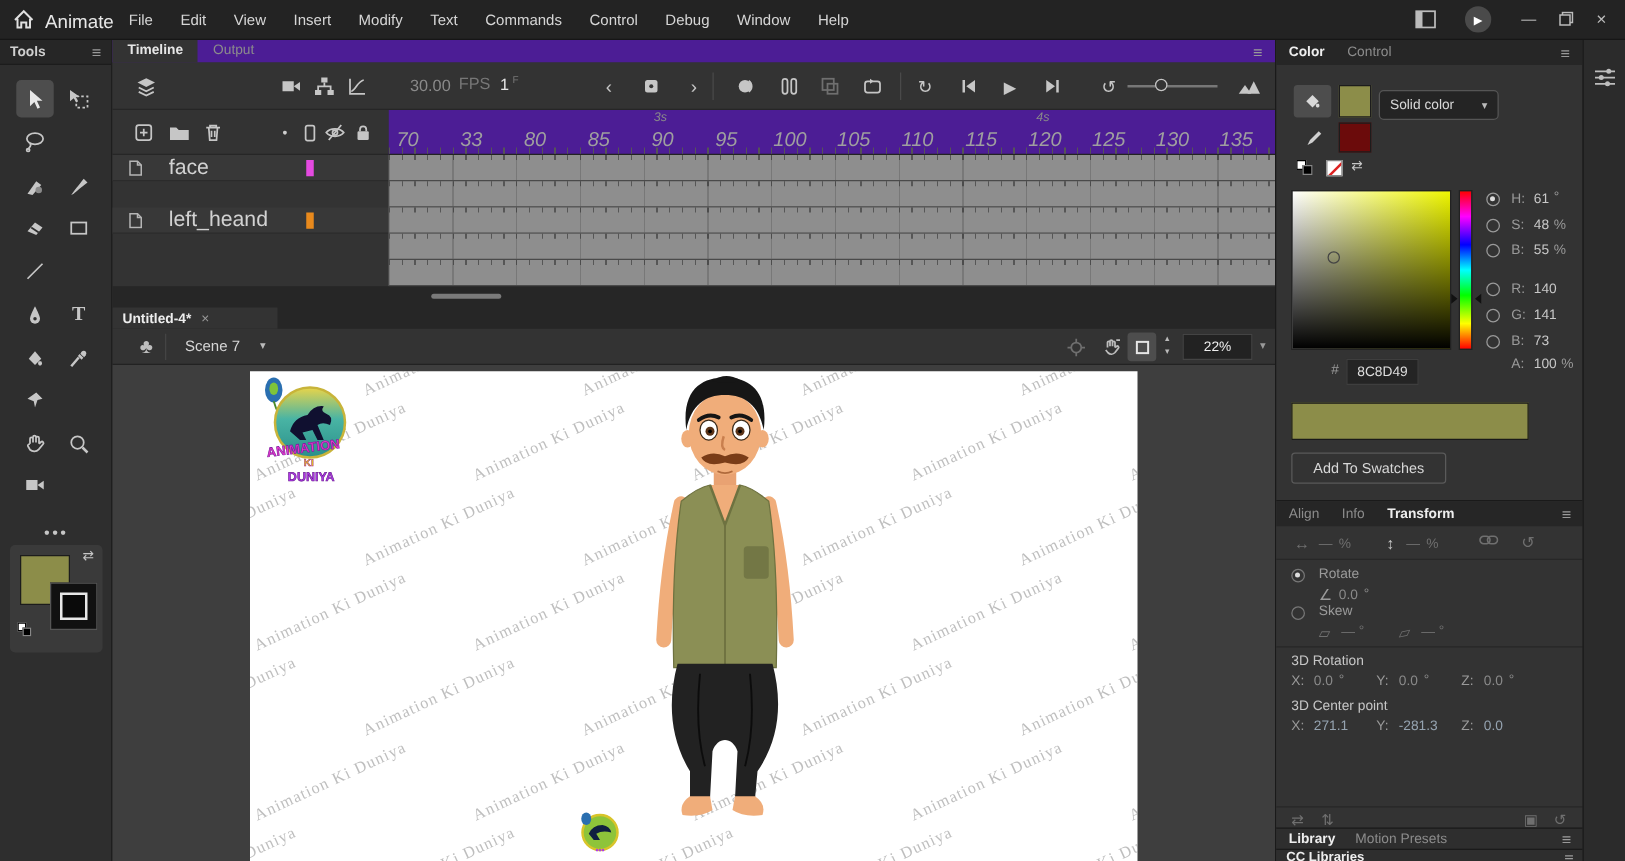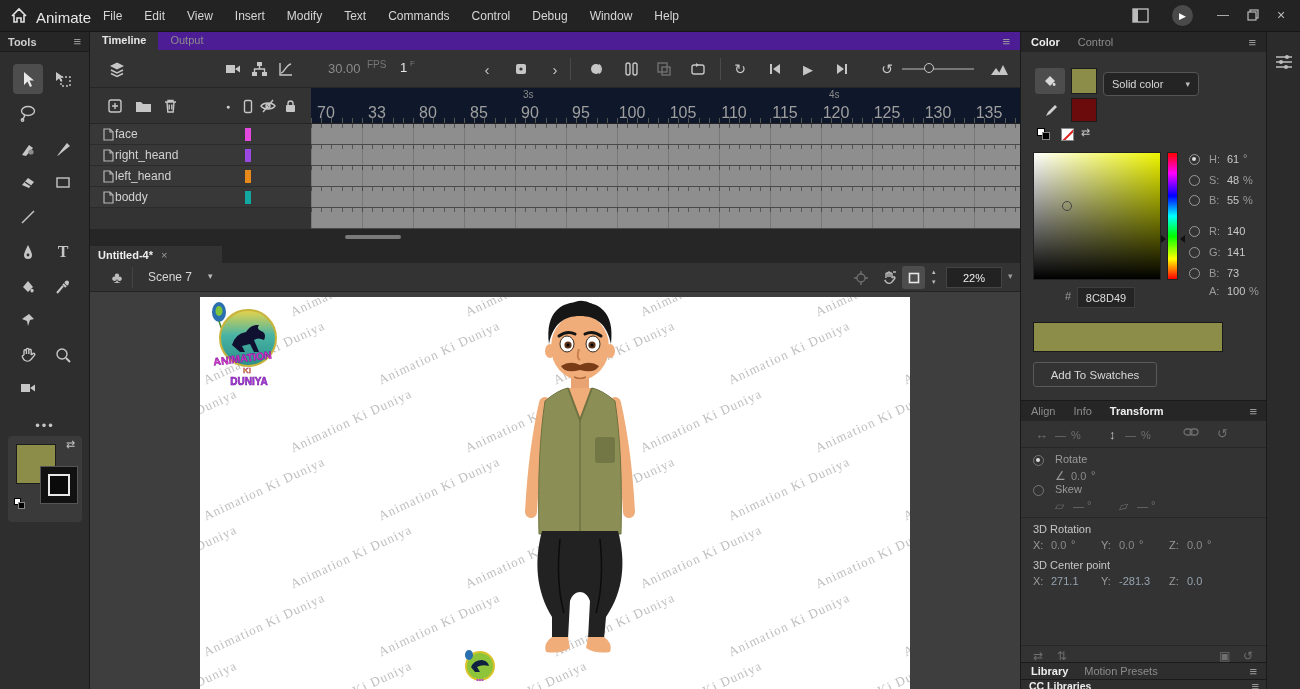--- a/index.html
+++ b/index.html
@@ -30,28 +30,28 @@
   .tl-tab { padding:2px 12px; font-size:11px; color:#8c8c8c; }
   .tl-tab.active { background:#333; color:#e6e6e6; font-weight:bold; }
   .tl-toolbar { position:absolute; left:0; top:18px; width:100%; height:38px; background:#333; border-bottom:1px solid #262626; }
   .tl-toolbar .ic { position:absolute; top:8px; width:22px; height:22px; display:flex; align-items:center; justify-content:center; color:#c6c6c6; }
   .tl-toolbar .ic svg { stroke:#c6c6c6; fill:none; stroke-width:1.4; }
   .dim, .dim svg { color:#6f6f6f !important; stroke:#6f6f6f !important; }
   .vsep { position:absolute; top:8px; width:1px; height:22px; background:#4a4a4a; }
   .tl-head { position:absolute; left:0; top:56px; width:221px; height:36px; background:#333; border-bottom:1px solid #262626; }
   .tl-head .ic { position:absolute; top:8px; width:20px; height:20px; display:flex; align-items:center; justify-content:center; }
   .tl-head svg { stroke:#c6c6c6; fill:none; stroke-width:1.4; }
-  .ruler { position:absolute; left:221px; top:56px; width:709px; height:36px; background:#0f172a; border-bottom:1px solid #222; overflow:hidden; }
+  .ruler { position:absolute; left:221px; top:56px; width:709px; height:36px; background:#4c1d95; border-bottom:1px solid #222; overflow:hidden;font-style:italic; }
   .sec { position:absolute; top:1px; font-size:10px; color:#8a8a8a; }
   .fnum { position:absolute; top:16px; font-size:16px; color:#9f9f9f; transform:translateX(-50%); }
   .ruler .ticks { position:absolute; left:0; top:30px; width:100%; height:6px;
     background-image:repeating-linear-gradient(90deg, #555 0 1px, transparent 1px 10.2px); }
   .layerrow { position:absolute; left:0; width:221px; height:21px; background:#383838; border-bottom:1px solid #2b2b2b; display:flex; align-items:center; }
   .layerrow .pageic { margin-left:12px; }
-  .layerrow .lname { margin-left:0; font-size:12px; color:#d2d2d2; }
+  .layerrow .lname { margin-left:20px; font-size:17px; color:#d2d2d2; }
   .chip { position:absolute; left:155px; top:4px; width:6px; height:13px; }
   .framesrow { position:absolute; left:221px; width:709px; height:21px; background-color:#8e8e8e;
     background-image:repeating-linear-gradient(90deg, rgba(20,20,20,.18) 0 1px, transparent 1px 51px);
     border-bottom:1px solid #4a4a4a; }
   .framesrow::before { content:""; position:absolute; left:0; top:0; width:100%; height:4px;
     background-image:repeating-linear-gradient(90deg, rgba(40,40,40,.55) 0 1px, transparent 1px 10.2px); }
   .tl-scroll { position:absolute; left:0; top:197px; width:930px; height:17px; background:#262626; }
   .tl-thumb { position:absolute; left:255px; top:6px; width:56px; height:4px; background:#7a7a7a; border-radius:2px; }
 
   
@@ -278,21 +278,21 @@
             <path d="M9.5 6 V9 M4.5 12 V9 H14.5 V12"></path>
           </svg>
       </div>
       <div class="ic" style="left:185px;">
         <svg width="18" height="18" viewBox="0 0 18 18">
             <path d="M3 3 V15 H15"></path>
             <path d="M4 13 C7 13 9 5 14 4"></path>
           </svg>
       </div>
       <span class="abs" style="left:238px;top:11px;font-size:13px;color:#8a8a8a;">30.00</span>
-      <span class="abs" style="left:277px;top:9px;font-size:10px;color:#777;">FPS</span>
+      <span class="abs" style="left:277px;top:9px;font-size:13px;color:#777;">FPS</span>
       <span class="abs" style="left:310px;top:10px;font-size:13px;color:#e6e6e6;">1</span>
       <span class="abs" style="left:320px;top:9px;font-size:8px;color:#777;">F</span>
       <div class="ic" style="left:386px;font-size:15px;">‹</div>
       <div class="ic" style="left:420px;">
         <svg width="16" height="16" viewBox="0 0 16 16">
             <rect x="3" y="3" width="10" height="10" rx="2" fill="#c6c6c6" stroke="none"></rect>
             <circle cx="8" cy="8" r="1.6" fill="#333" stroke="none"></circle>
           </svg>
       </div>
       <div class="ic" style="left:454px;font-size:15px;">›</div>
@@ -409,43 +409,27 @@
     </div>
 
     <div class="layerrow" style="top:92px;">
       <svg class="pageic" width="13" height="13" viewBox="0 0 13 13">
           <path d="M2 1 H8 L11 4 V12 H2 Z" stroke="#b5b5b5" fill="none" stroke-width="1.2"></path>
           <path d="M8 1 V4 H11" stroke="#b5b5b5" fill="none" stroke-width="1.2"></path>
         </svg>
       <span class="lname">face</span>
       <div class="chip" style="background-color: rgb(228, 74, 224);"></div>
     </div>
-    <div class="layerrow" style="top:113px;">
-      <svg class="pageic" width="13" height="13" viewBox="0 0 13 13">
-          <path d="M2 1 H8 L11 4 V12 H2 Z" stroke="#b5b5b5" fill="none" stroke-width="1.2"></path>
-          <path d="M8 1 V4 H11" stroke="#b5b5b5" fill="none" stroke-width="1.2"></path>
-        </svg>
-      <span class="lname">right_heand</span>
-      <div class="chip" style="background-color: rgb(154, 74, 224);"></div>
-    </div>
     <div class="layerrow" style="top:134px;">
       <svg class="pageic" width="13" height="13" viewBox="0 0 13 13">
           <path d="M2 1 H8 L11 4 V12 H2 Z" stroke="#b5b5b5" fill="none" stroke-width="1.2"></path>
           <path d="M8 1 V4 H11" stroke="#b5b5b5" fill="none" stroke-width="1.2"></path>
         </svg>
       <span class="lname">left_heand</span>
       <div class="chip" style="background-color: rgb(232, 137, 28);"></div>
-    </div>
-    <div class="layerrow" style="top:155px;">
-      <svg class="pageic" width="13" height="13" viewBox="0 0 13 13">
-          <path d="M2 1 H8 L11 4 V12 H2 Z" stroke="#b5b5b5" fill="none" stroke-width="1.2"></path>
-          <path d="M8 1 V4 H11" stroke="#b5b5b5" fill="none" stroke-width="1.2"></path>
-        </svg>
-      <span class="lname">boddy</span>
-      <div class="chip" style="background-color: rgb(18, 167, 160);"></div>
     </div>
     <div class="framesrow" style="top:92px;"></div>
     <div class="framesrow" style="top:113px;"></div>
     <div class="framesrow" style="top:134px;"></div>
     <div class="framesrow" style="top:155px;"></div>
     <div class="framesrow" style="top:176px;"></div>
     <div class="tl-scroll">
         <div class="tl-thumb"></div>
       </div>
   </div>

